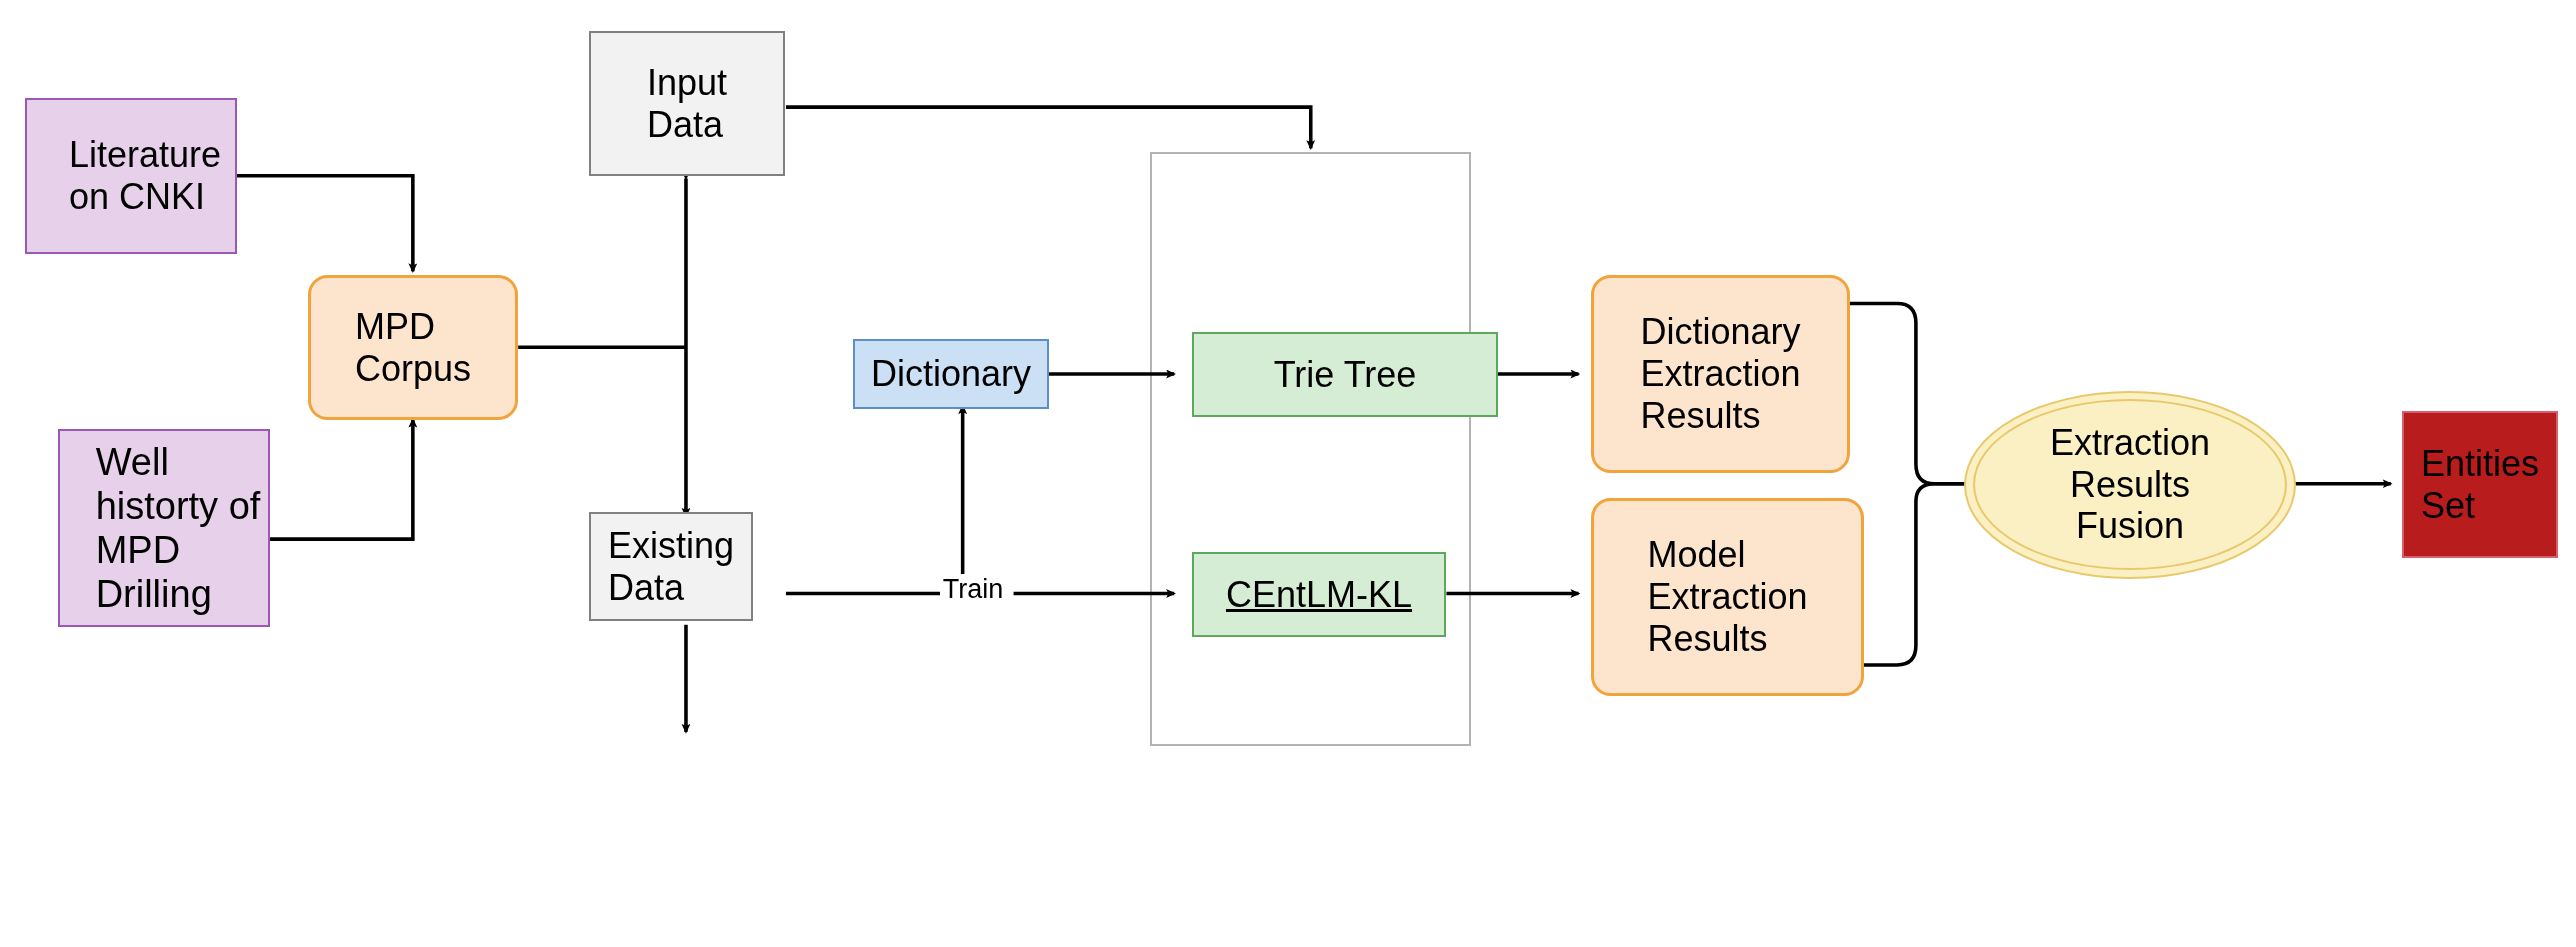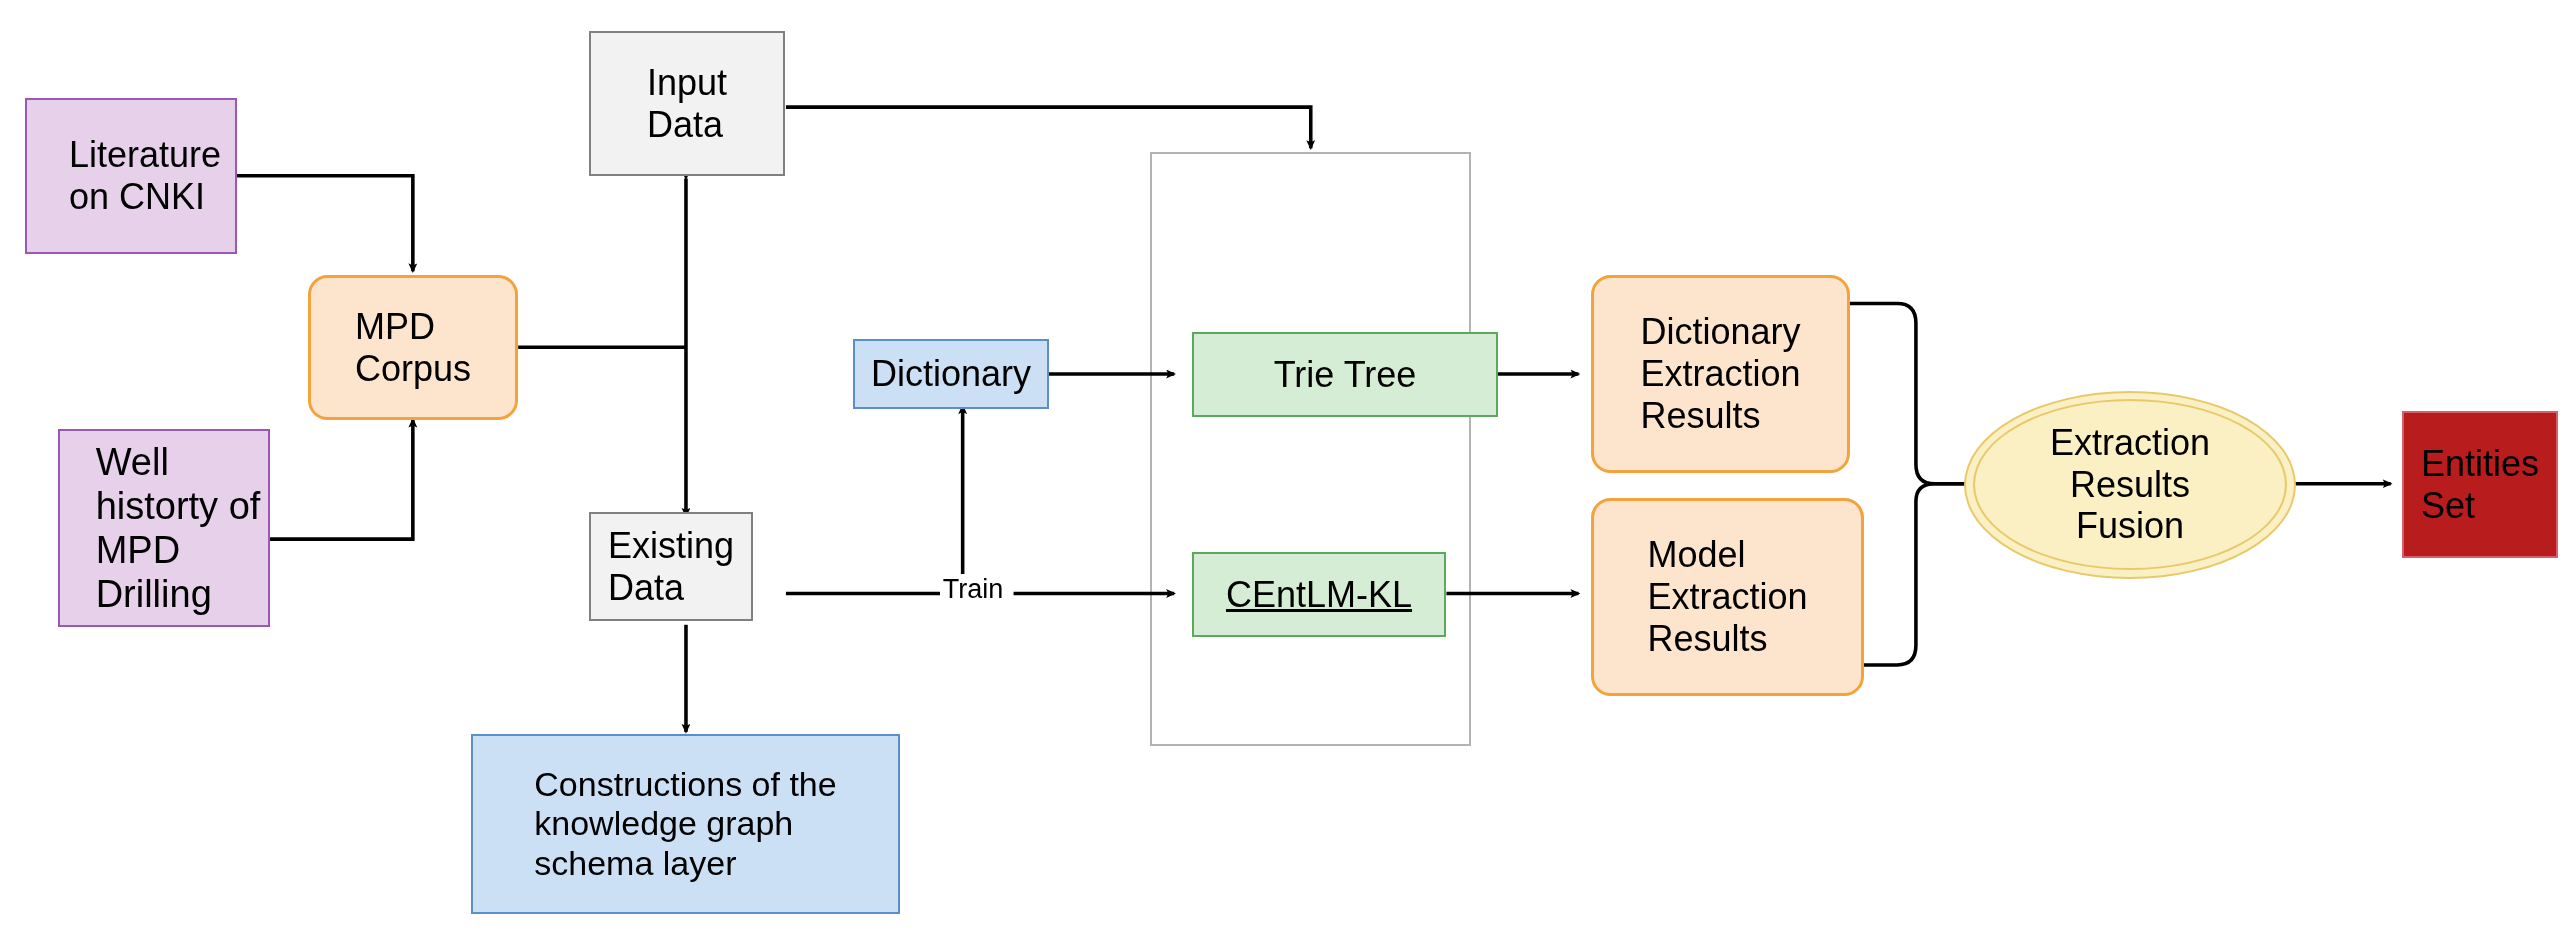--- a/index.html
+++ b/index.html
@@ -157,23 +157,20 @@
 
   <div class="node orange" style="left:308px; top:275px; width:210px; height:145px;">MPD
 Corpus</div>
 
   <div class="node gray" style="left:589px; top:31px; width:196px; height:145px;">Input
 Data</div>
 
   <div class="node gray" style="left:589px; top:512px; width:164px; height:109px;">Existing
 Data</div>
 
-  <div class="node blue" style="left:471px; top:734px; width:429px; height:180px; font-size:34px;">Constructions of the
-knowledge graph
-schema layer</div>
 
   <div class="node blue" style="left:853px; top:339px; width:196px; height:70px;">Dictionary</div>
 
   <div class="node green" style="left:1192px; top:332px; width:306px; height:85px;">Trie Tree</div>
 
   <div class="node green" style="left:1192px; top:552px; width:254px; height:85px;text-decoration:underline;">CEntLM-KL</div>
 
   <div class="node orange" style="left:1591px; top:275px; width:259px; height:198px;">Dictionary
 Extraction
 Results</div>

